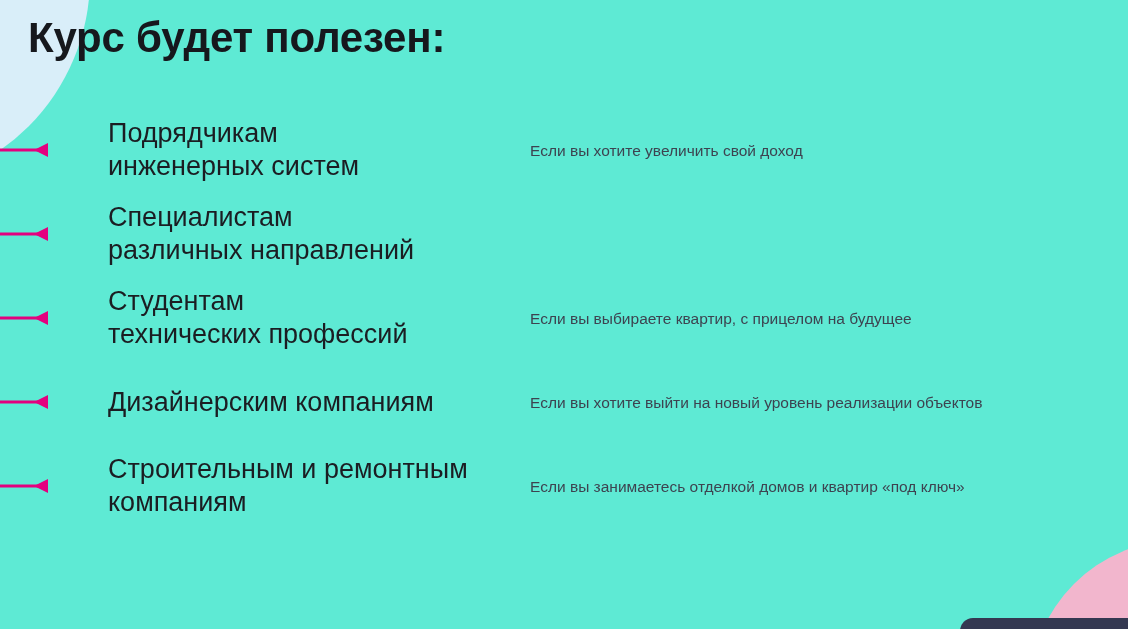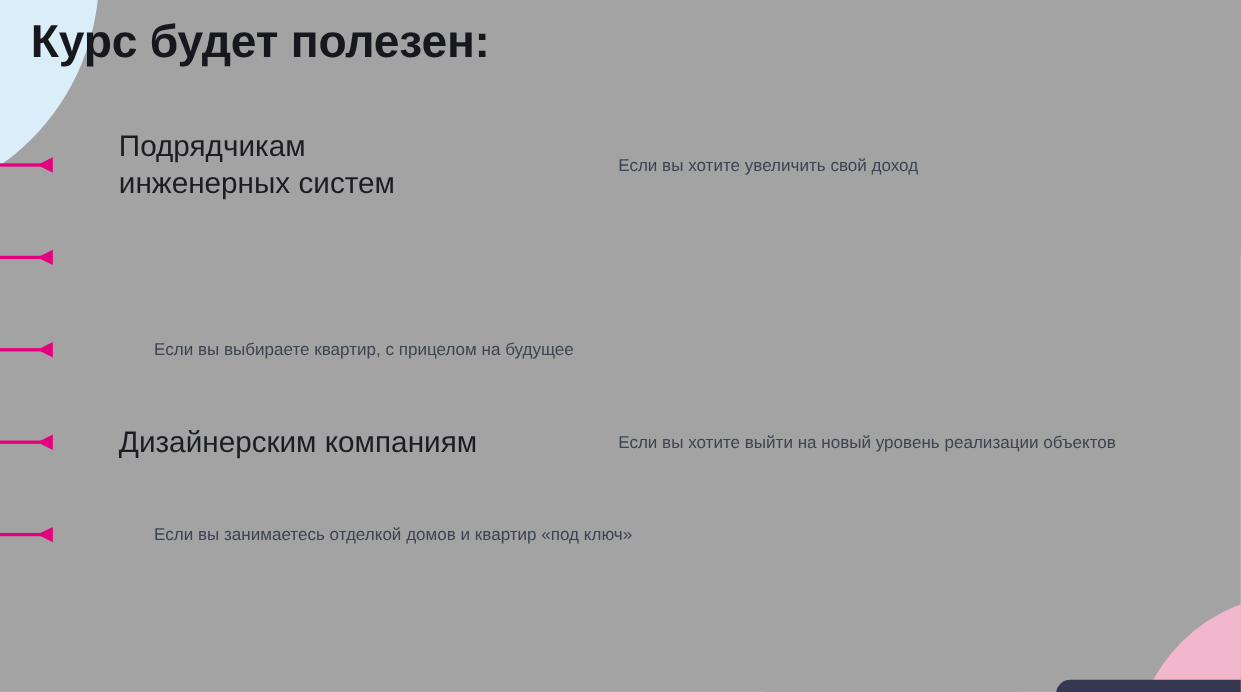--- a/index.html
+++ b/index.html
@@ -12,21 +12,21 @@
     height: 629px;
     overflow: hidden;
     font-family: "Liberation Sans", "DejaVu Sans", sans-serif;
     background: #f7fbfd;
   }
 
   #slide {
     position: relative;
     width: 1128px;
     height: 629px;
-    background: #a3a3a3;
+    background: #5eead4;
     overflow: hidden;
   }
 
   
   .deco-circle-blue {
     position: absolute;
     left: -330px;
     top: -232px;
     width: 420px;
     height: 420px;
@@ -145,21 +145,20 @@
     flex: 1 1 auto;
     padding-right: 4px;
   }
 
   .reason-text {
     font-size: 15.5px;
     line-height: 21px;
     font-weight: 400;
     color: #3d4350;
     white-space: nowrap;
-    margin-left: 32px;
   }
 </style>
 </head>
 <body>
 
 <div id="slide">
 
   <div class="deco-circle-blue"></div>
   <div class="deco-circle-pink"></div>
   <div class="deco-bottom-bar"></div>
@@ -184,29 +183,37 @@
       </div>
     </div>
 
     <div class="row">
       <div class="arrow-cell">
         <span class="arrow">
           <span class="arrow-line"></span>
             <span class="arrow-head"></span>
         </span>
       </div>
-    </div>
-
-
-    <div class="row">
-      <div class="arrow-cell">
-        <span class="arrow">
-          <span class="arrow-line"></span>
-            <span class="arrow-head"></span>
-        </span>
+      <div class="audience-cell">
+        <div class="audience-text">Специалистам
+различных направлений</div>
+      </div>
+    </div>
+
+
+    <div class="row">
+      <div class="arrow-cell">
+        <span class="arrow">
+          <span class="arrow-line"></span>
+            <span class="arrow-head"></span>
+        </span>
+      </div>
+      <div class="audience-cell">
+        <div class="audience-text">Студентам
+технических профессий</div>
       </div>
       <div class="reason-cell">
         <div class="reason-text">Если вы выбираете квартир, с прицелом на будущее</div>
       </div>
     </div>
 
     <div class="row">
       <div class="arrow-cell">
         <span class="arrow">
           <span class="arrow-line"></span>
@@ -220,20 +227,24 @@
         <div class="reason-text">Если вы хотите выйти на новый уровень реализации объектов</div>
       </div>
     </div>
 
     <div class="row">
       <div class="arrow-cell">
         <span class="arrow">
           <span class="arrow-line"></span>
             <span class="arrow-head"></span>
         </span>
+      </div>
+      <div class="audience-cell">
+        <div class="audience-text">Строительным и ремонтным
+компаниям</div>
       </div>
       <div class="reason-cell">
         <div class="reason-text">Если вы занимаетесь отделкой домов и квартир «под ключ»</div>
       </div>
     </div>
 
   </div>
 </div>
 
 </body></html>

